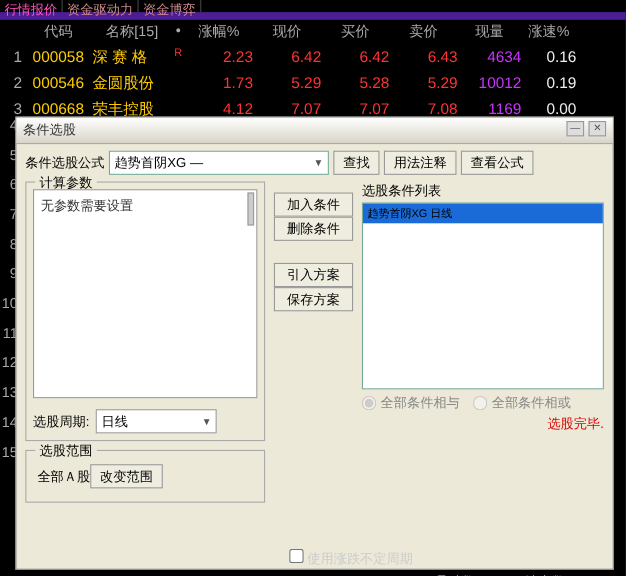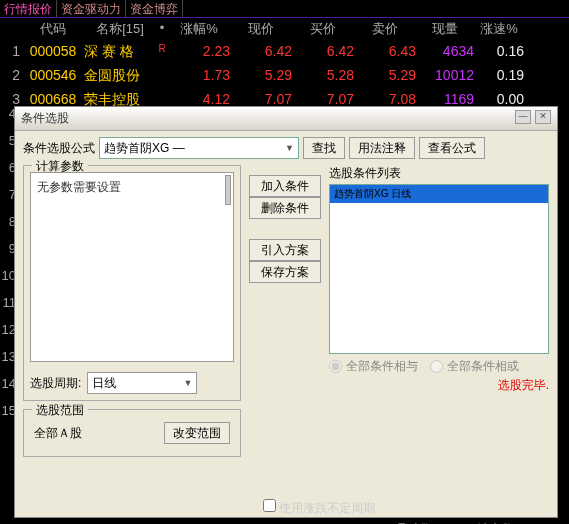--- a/index.html
+++ b/index.html
@@ -1,17 +1,17 @@
 <!DOCTYPE html>
 <html><head>
 <meta charset="utf-8">
 <style>
 * { margin: 0; padding: 0; box-sizing: border-box; font-family: "Microsoft YaHei", SimSun, sans-serif; }
 body { background: #000; color: #ccc; font-size: 12px; width: 569px; height: 524px; overflow: hidden; position: relative; }
-.tabs { display: flex; background: #000; border-bottom: 1px solid #4c1d95; height: 18px; }
+.tabs { display: flex; background: #000; border-bottom: 7px solid #4c1d95; height: 18px; }
 .tab { padding: 1px 4px; color: #c88; font-size: 12px; border-right: 1px solid #444; }
 .tab.active { color: #f5b; }
 .stock-table { width: 100%; }
 .header-row { display: flex; color: #ccc; padding: 2px 0; font-size: 13px; }
 .header-row .hc { text-align: center; }
 .stock-row { display: flex; padding: 3px 0; font-size: 14px; }
 .c-idx { width: 22px; text-align: right; padding-right: 2px; }
 .c-code { width: 62px; text-align: center; }
 .c-name { width: 72px; text-align: left; }
 .c-dot { width: 12px; text-align: center; }
@@ -46,21 +46,21 @@
 .scroll-thumb { position: absolute; right: 2px; top: 2px; width: 6px; height: 30px; background: #ccc; border: 1px solid #999; }
 .period-row { display: flex; align-items: center; gap: 6px; margin-top: 10px; }
 .period-select { width: 110px; height: 22px; border: 1px solid #999; background: #fff; display: flex; align-items: center; justify-content: space-between; padding: 0 4px; }
 .list-box { height: 170px; background: #fff; border: 1px solid #7a9; }
 .list-item { background: #1a6bd8; color: #000000; padding: 2px 4px; font-size: 10px; }
 .radio-row { display: flex; gap: 12px; margin-top: 4px; font-size: 12px; color: #888; align-items: center; }
 .radio-row .r { display: flex; align-items: center; gap: 4px; }
 .radio-row input { accent-color: #888; }
 .done { color: #d00; text-align: right; margin-top: 2px; font-size: 12px; }
 .range-fs { margin-top: 8px; }
-.range-body { display: flex; align-items: center; justify-content: space-between; padding: 6px 4px; }
+.range-body { display: flex; align-items: center; padding: 6px 4px; }
 .chk-row { display: flex; align-items: center; gap: 10px; font-size: 12px; margin: 4px 0; }
 .chk-row input[type=checkbox] { accent-color: #2a7; }
 .stats-row { display: flex; gap: 16px; justify-content: flex-end; padding-right: 10px; margin: 4px 0; }
 .dd-arrow { font-size: 9px; color: #555; }
 .row-numbers { position: absolute; left: 0; top: 106px; width: 18px; color: #aaa; font-size: 13px; }
 .row-numbers div { height: 27px; text-align: right; padding-right: 2px; }
 .right-bottom { position: absolute; left: 248px; top: 388px; width: 308px; }
 </style>
 </head>
 <body>

